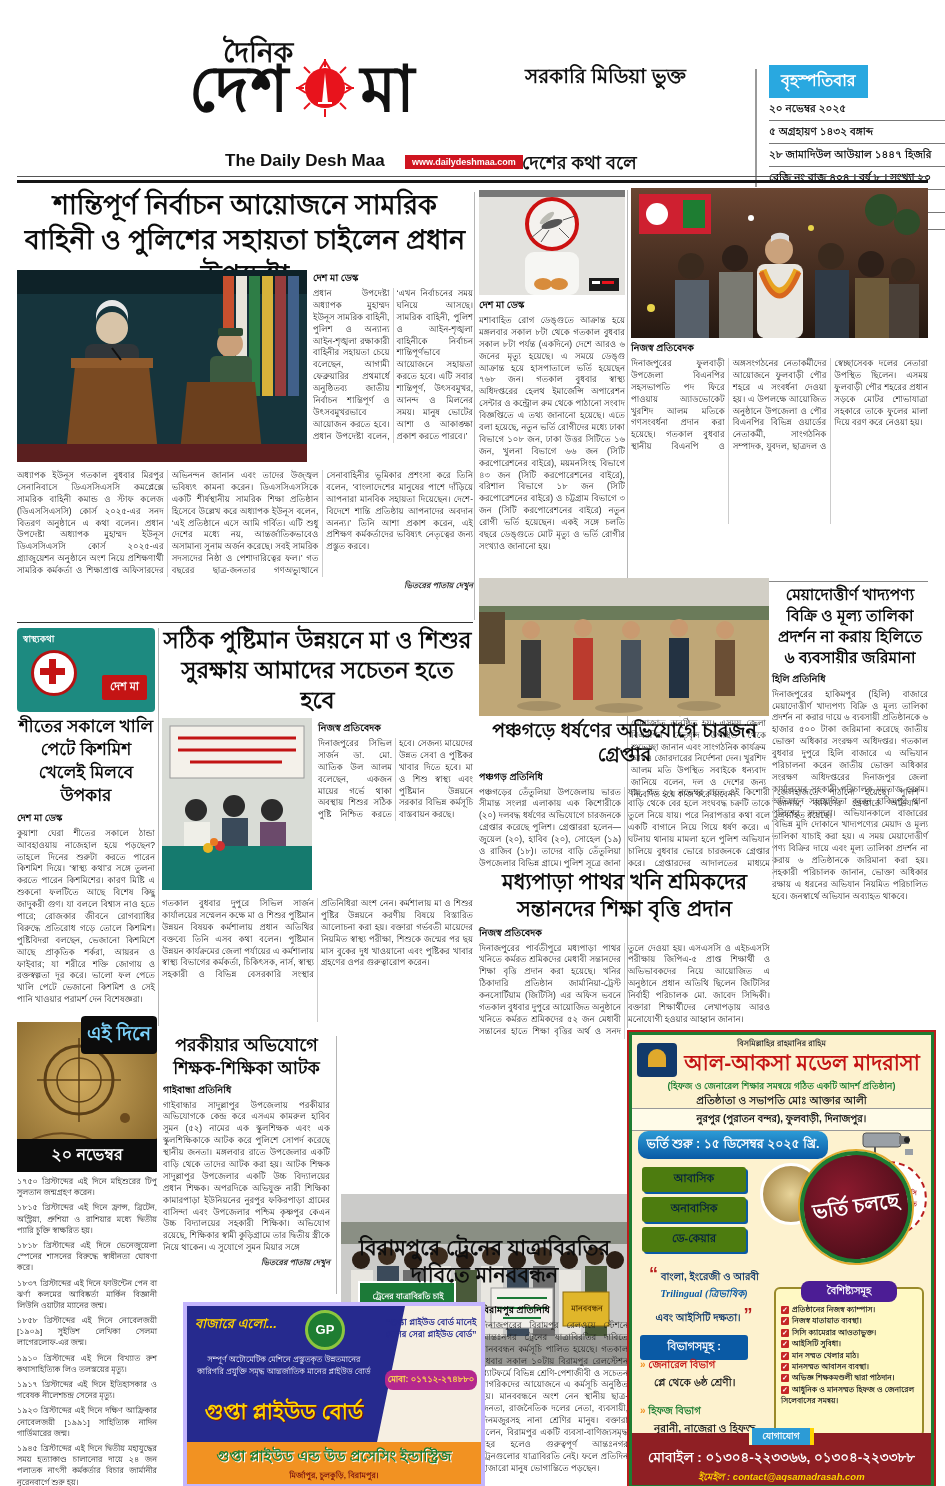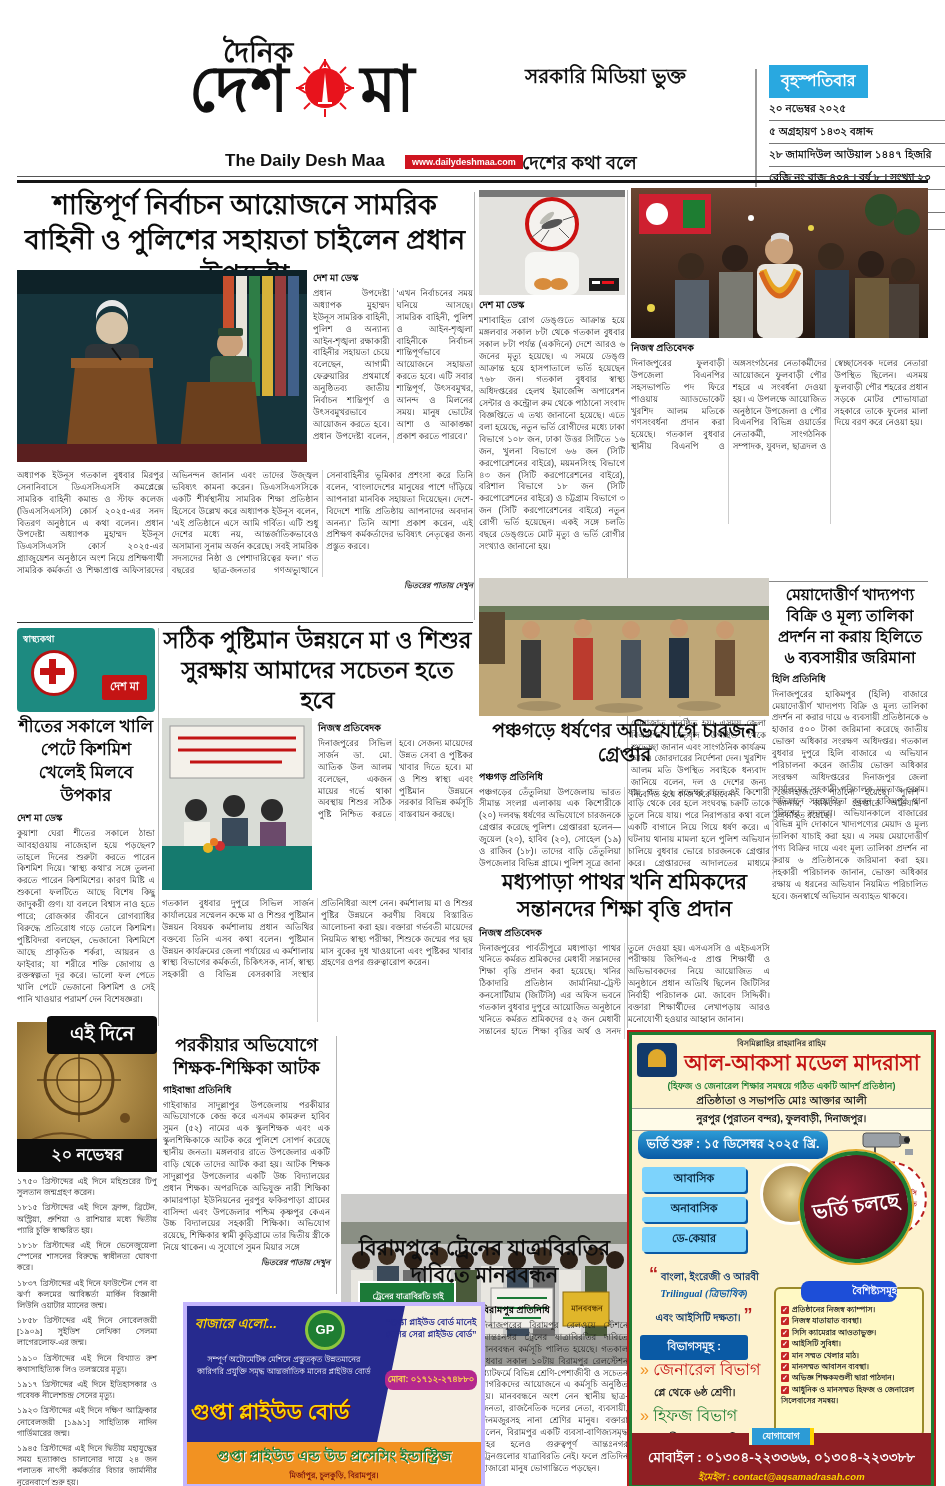--- a/index.html
+++ b/index.html
@@ -79,21 +79,21 @@
   
   #pancha-ph{left:479px;top:578px;width:290px;height:138px;}
   #pancha{left:479px;top:719px;width:291px;height:146px;}
   #pancha .headline{font-size:19px;line-height:1.25;}
   #madhya{left:479px;top:868px;width:291px;height:166px;}
   #madhya .headline{font-size:21px;line-height:1.3;}
 
   
   #eidine{left:17px;top:1022px;width:140px;height:458px;}
   #eidine-map{position:relative;width:140px;height:150px;background:radial-gradient(circle at 45% 40%,#cfa95c,#8a6a2f 80%);}
-  #eidine-title{position:absolute;right:0px;top:-6px;background:#0c0c0c;color:#ffffff;font-size:19px;font-weight:bold;padding:3px 23px;border-radius:4px;}
+  #eidine-title{position:absolute;right:0px;top:-6px;background:#0c0c0c;color:#7dd3fc;font-size:19px;font-weight:bold;padding:3px 6px;border-radius:4px;}
   #eidine-date{position:absolute;left:0;bottom:0;width:140px;background:#0c0c0c;color:#fff;font-size:16px;font-weight:bold;text-align:center;padding:3px 0;}
   .event{font-size:8px;line-height:1.4;text-align:justify;color:#1c1c1c;margin-top:4px;}
   #v4{left:336px;top:1036px;height:258px;}
 
   
   #teacher{left:163px;top:1034px;width:167px;height:260px;}
   #teacher .headline{font-size:17.5px;line-height:1.3;}
 
   
   #chain{left:341px;top:1056px;width:287px;height:172px;}
@@ -103,54 +103,54 @@
   #biramb{left:481px;top:1300px;width:147px;height:182px;}
 
   
   #gupta{left:183px;top:1302px;width:294px;height:178px;border:4px solid #c4b5fd;}
   #gupta-main{position:absolute;left:0;top:0;width:294px;height:136px;background:#262a8e;}
   #gupta-right{position:absolute;right:0;top:0;width:104px;height:136px;background:#f6efe2;
       clip-path:polygon(28px 0,104px 0,104px 136px,0 136px);}
   #gp-teaser{position:absolute;left:8px;top:8px;color:#ffd400;font-size:13px;font-weight:bold;font-style:italic;}
   #gp-logo{position:absolute;left:118px;top:4px;width:34px;height:34px;border-radius:50%;background:#1e7d32;border:3px solid #8cc63f;color:#fff;font-size:13px;font-weight:bold;text-align:center;line-height:34px;}
   #gp-desc{position:absolute;left:8px;top:48px;width:178px;color:#fff;font-size:8px;line-height:1.5;text-align:center;}
-  #gp-product{position:absolute;left:4px;top:90px;width:186px;color:#ffd400;font-size:21px;font-weight:bold;text-align:left;text-shadow:1px 1px 0 #7a1010;}
+  #gp-product{position:absolute;left:4px;top:90px;width:186px;color:#ffd400;font-size:21px;font-weight:bold;text-align:center;text-shadow:1px 1px 0 #7a1010;}
   #gp-slogan{position:absolute;right:4px;top:10px;width:92px;color:#262a8e;font-size:8.5px;font-weight:bold;text-align:center;line-height:1.45;}
   #gp-mobile{position:absolute;right:4px;top:64px;width:92px;background:#b5288e;color:#ffe34d;font-size:8.5px;font-weight:bold;text-align:center;padding:3px 0;border-radius:8px;}
   #gupta-band{position:absolute;left:0;bottom:0;width:294px;height:42px;background:#f29222;text-align:center;}
   #gp-company{font-size:14.5px;font-weight:bold;color:#1e7d32;text-shadow:1px 1px 0 #ffffff;margin-top:3px;}
   #gp-addr{font-size:8px;font-weight:bold;color:#7a1010;}
 
   
   #aqsa{left:629px;top:1032px;width:299px;height:450px;background:#fdf2cf;border:3px solid #1e7d32;outline:2px solid #b91d1d;}
   #aq-bismillah{position:absolute;left:0;top:2px;width:100%;text-align:center;font-size:8px;font-weight:bold;color:#333;}
   #aq-mosque{position:absolute;left:5px;top:8px;width:40px;height:34px;background:#123a6b;border-radius:4px;}
   #aq-mosque::after{content:"";position:absolute;left:11px;top:6px;width:18px;height:18px;border-radius:50% 50% 0 0;background:#e0a92c;}
   #aq-name{position:absolute;left:46px;top:12px;width:248px;text-align:center;font-size:21px;font-weight:bold;color:#c41414;}
   #aq-sub1{position:absolute;left:0;top:44px;width:100%;text-align:center;font-size:9px;font-weight:bold;color:#1e7d32;}
   #aq-founder{position:absolute;left:0;top:58px;width:100%;text-align:center;font-size:10.5px;font-weight:bold;color:#222;}
   #aq-addr{position:absolute;left:0;top:73px;width:100%;text-align:center;font-size:10px;font-weight:bold;color:#111;border-top:1px solid #999;border-bottom:1px solid #999;padding:2px 0;background:#fffbe8;}
   #aq-adm{position:absolute;left:6px;top:96px;width:190px;background:linear-gradient(#2c9bd6,#0a5aa5);color:#fff;font-size:12.5px;font-weight:bold;text-align:center;padding:4px 0;border-radius:10px;}
   #aq-cctv{position:absolute;right:14px;top:92px;width:56px;height:30px;}
   #aq-cctv-note{position:absolute;right:4px;top:126px;width:76px;height:76px;border-radius:50%;background:#fff;border:2px dashed #b91d1d;color:#b91d1d;font-size:6.5px;font-weight:bold;text-align:center;display:flex;align-items:center;justify-content:center;padding:4px;box-sizing:border-box;}
-  .aq-opt{position:absolute;left:10px;width:104px;background:#7dd3fc;color:#06243c;font-size:11px;font-weight:bold;text-align:center;padding:3px 0;border-radius:3px;box-shadow:2px 2px 0 #0a5aa5;}
+  .aq-opt{position:absolute;left:10px;width:104px;background:#4d7c0f;color:#06243c;font-size:11px;font-weight:bold;text-align:center;padding:3px 0;border-radius:3px;box-shadow:2px 2px 0 #0a5aa5;}
   #aq-books{position:absolute;left:128px;top:128px;width:56px;height:56px;border-radius:50%;background:radial-gradient(#e8d49a,#9a7a3a);border:3px solid #fff;}
   #aq-badge{position:absolute;left:168px;top:116px;width:104px;height:104px;border-radius:50%;background:radial-gradient(circle at 40% 35%,#8c1a2e,#3d0b14);border:4px solid #1e7d32;color:#fff;display:flex;align-items:center;justify-content:center;text-align:center;font-size:20px;font-weight:bold;transform:rotate(-8deg);box-shadow:0 0 0 2px #e0a92c;}
   #aq-quote{position:absolute;left:8px;top:226px;width:128px;text-align:center;font-size:10px;font-weight:bold;color:#123a6b;line-height:1.45;}
   #aq-quote .tri{font-style:italic;font-family:"Liberation Serif",serif;color:#0a5aa5;}
   #aq-quote::before{content:"\201C";color:#b91d1d;font-size:18px;}
   #aq-quote::after{content:"\201D";color:#b91d1d;font-size:18px;}
   #aq-sections-title{position:absolute;left:8px;top:300px;width:108px;background:#0a5aa5;color:#fff;font-size:11px;font-weight:bold;text-align:center;padding:3px 0;border-radius:3px;}
-  .aq-sec-name{font-size:16px;font-weight:normal;}
+  .aq-sec-name{font-size:10px;font-weight:bold;}
   .aq-sec-name::before{content:"\00BB\00A0";color:#f29222;}
   .aq-sec-detail{font-size:10.5px;font-weight:bold;color:#222;margin:1px 0 6px 14px;}
   #aq-sec1{position:absolute;left:8px;top:322px;color:#c41414;}
   #aq-sec2{position:absolute;left:8px;top:368px;color:#1e7d32;}
   #aq-features{position:absolute;left:142px;top:252px;width:150px;height:150px;background:#fff9c4;border:2px solid #9a8a2a;border-radius:6px;padding:4px 5px;box-sizing:border-box;}
-  #aq-features-title{position:relative;margin:-12px auto 2px auto;width:96px;background:#1d4ed8;color:#fff;font-size:10px;font-weight:bold;text-align:right;padding:2px 0;border-radius:8px;}
+  #aq-features-title{position:relative;margin:-12px auto 2px auto;width:96px;background:#4c1d95;color:#fff;font-size:10px;font-weight:bold;text-align:center;padding:2px 0;border-radius:8px;}
   .feat{font-size:7.6px;line-height:1.5;color:#222;font-weight:bold;}
   .feat .chk{display:inline-block;width:8px;height:8px;background:#c62828;color:#fff;font-size:7px;line-height:8px;text-align:center;margin-right:3px;border-radius:1px;}
   #aq-pen{position:absolute;right:2px;top:396px;width:26px;height:26px;}
   #aq-contact{position:absolute;left:0;bottom:0;width:100%;height:52px;background:#8f1f24;text-align:center;}
   #aq-contact-label{position:relative;top:-8px;display:inline-block;background:#2c9bd6;color:#fff;font-size:9px;font-weight:bold;padding:1px 10px;border-left:3px solid #fef9c3;border-right:4px solid #ffd400;}
   #aq-mobile{color:#fff;font-size:13.5px;font-weight:bold;margin-top:-6px;}
   #aq-email{color:#ffd400;font-size:9.5px;font-style:italic;font-weight:bold;}
 </style>
 </head>
 <body>

